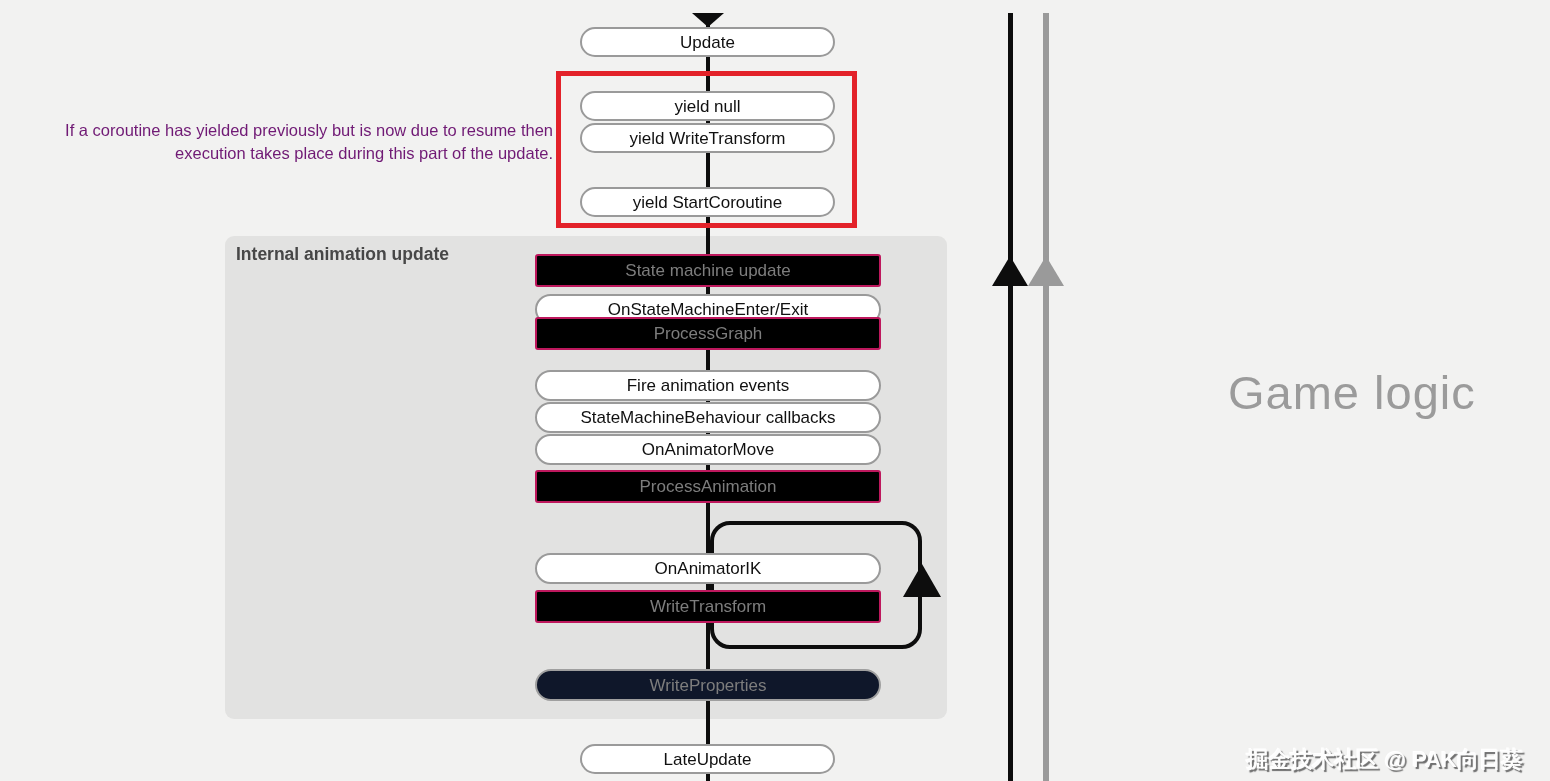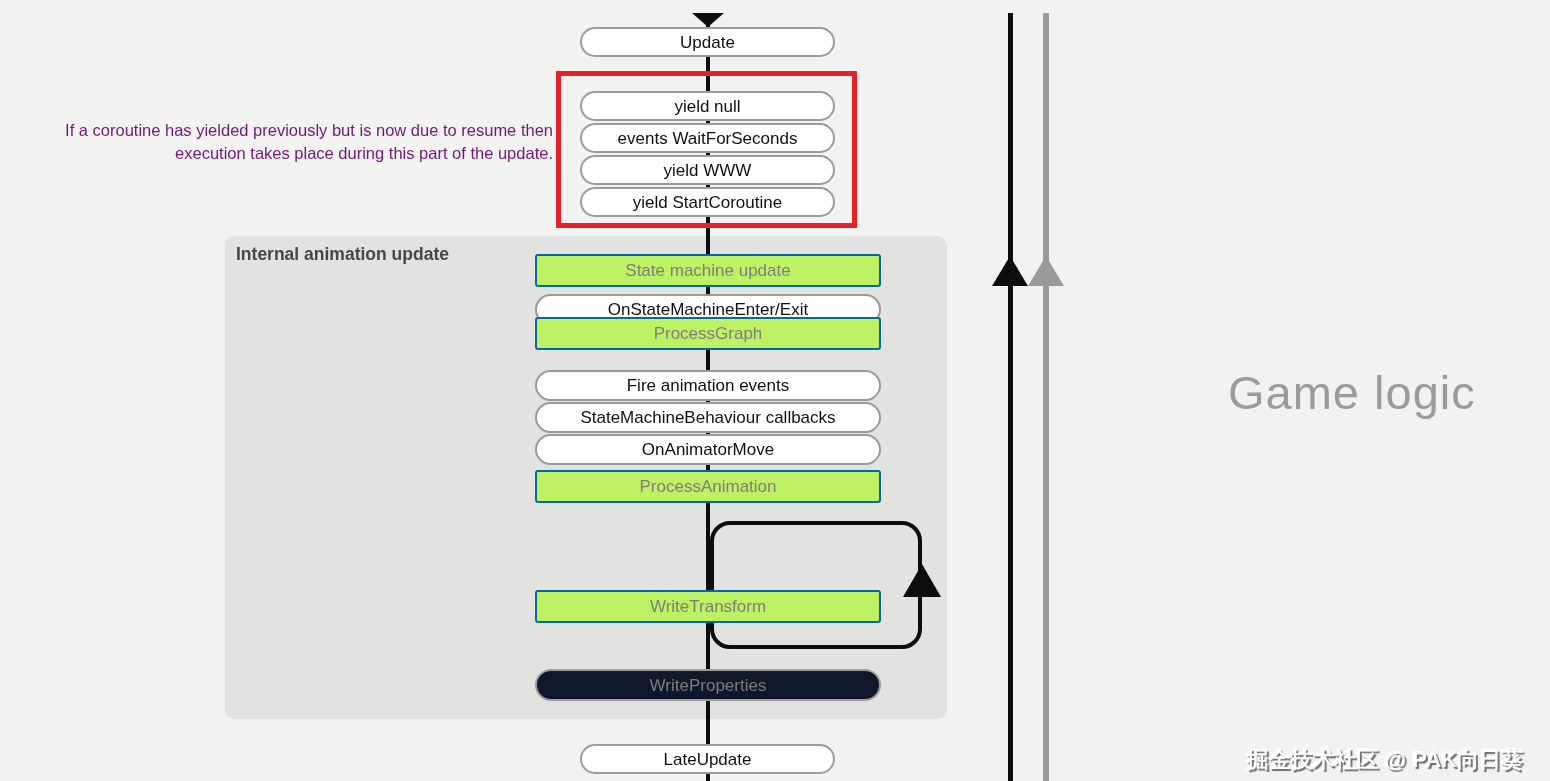--- a/index.html
+++ b/index.html
@@ -25,21 +25,21 @@
     border-bottom:30px solid #0d0d0d;}
   .arrow-up.gray{border-bottom-color:#9a9a9a;}
 
   
   .node{
     position:absolute; box-sizing:border-box; z-index:4;
     display:flex; align-items:center; justify-content:center;
     font-size:17px; line-height:1; white-space:nowrap;
   }
   .pill-white{background:#ffffff; border:2px solid #9a9a9a; border-radius:16px; color:#101010;}
-  .rect-gray{background:#bef264; border:2px solid #0369a1; border-radius:3px; color:#7d7d7d;}
+  .rect-gray{background:#000000; border:2px solid #be185d; border-radius:3px; color:#7d7d7d;}
   .pill-gray{background:#0f172a; border:2px solid #9f9f9f; border-radius:17px; color:#7d7d7d;}
 
   
   #update-node{left:580px; top:14px; width:255px; height:30px;}
   #red-highlight{position:absolute; left:556px; top:58px; width:301px; height:157px;
     border:5px solid #e3222a; box-sizing:border-box; z-index:3; background:transparent;}
   .yield-node{left:580px; width:255px; height:30px;}
   #yield-0{top:78px;} #yield-1{top:110px;} #yield-2{top:142px;} #yield-3{top:174px;}
 
   #coroutine-note{
@@ -110,24 +110,21 @@
   <div id="update-node" class="node pill-white">
     <span>Update</span>
   </div>
 
   <div id="red-highlight"></div>
 
   <div id="yield-0" class="node pill-white yield-node">
     <span>yield null</span>
   </div>
   <div id="yield-1" class="node pill-white yield-node">
-    <span>events WaitForSeconds</span>
-  </div>
-  <div id="yield-2" class="node pill-white yield-node">
-    <span>yield WWW</span>
+    <span>yield WriteTransform</span>
   </div>
   <div id="yield-3" class="node pill-white yield-node">
     <span>yield StartCoroutine</span>
   </div>
 
   <div id="coroutine-note">If a coroutine has yielded previously but is now due to resume then execution takes place during this part of the update.</div>
 
   <div id="animation-panel-title">Internal animation update</div>
 
   <div id="ik-loop"></div>
@@ -147,20 +144,23 @@
   </div>
   <div id="n-4" class="node pill-white panel-node">
     <span>StateMachineBehaviour callbacks</span>
   </div>
   <div id="n-5" class="node pill-white panel-node">
     <span>OnAnimatorMove</span>
   </div>
   <div id="n-6" class="node rect-gray panel-node">
     <span>ProcessAnimation</span>
   </div>
+  <div id="n-7" class="node pill-white panel-node">
+    <span>OnAnimatorIK</span>
+  </div>
   <div id="n-8" class="node rect-gray panel-node">
     <span>WriteTransform</span>
   </div>
   <div id="n-9" class="node pill-gray panel-node">
     <span>WriteProperties</span>
   </div>
 
   <div id="lateupdate-node" class="node pill-white">
     <span>LateUpdate</span>
   </div>

